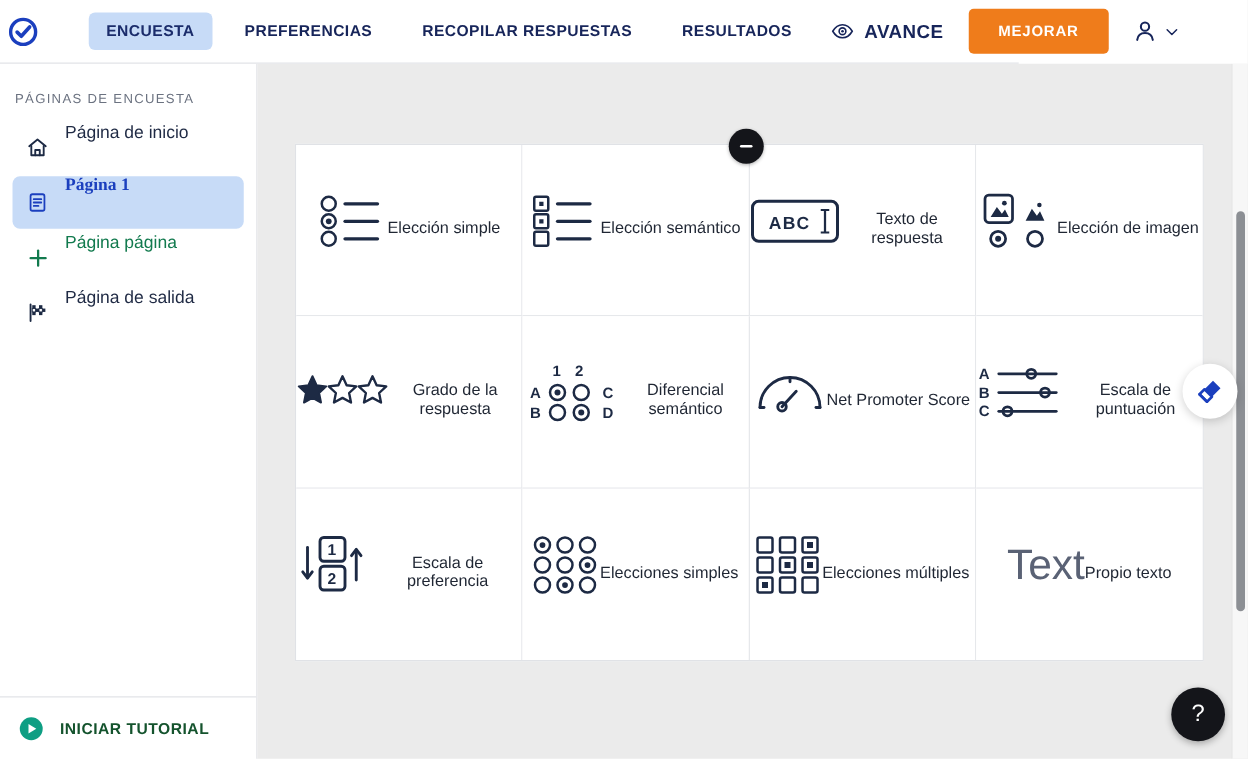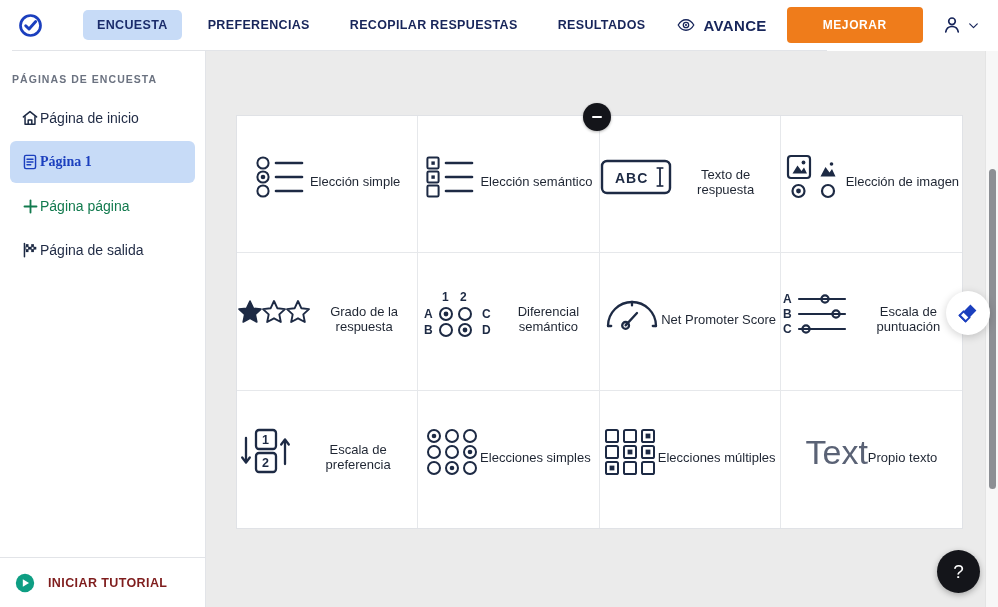--- a/index.html
+++ b/index.html
@@ -5,21 +5,21 @@
   * { box-sizing: border-box; margin: 0; padding: 0; }
   html, body {
     width: 998px; height: 607px;
     overflow: hidden;
     font-family: "Liberation Sans", sans-serif;
     background: #ffffff;
   }
 
   
   .header {
-    position: absolute; top: 0; left: 12px;
+    position: absolute; top: 0; left: 0;
     width: 815px; height: 51px;
     background: #ffffff;
     border-bottom: 1px solid #e2e4e8;
     display: flex; align-items: center;
     z-index: 40;
     gap: 12px;
   }
   .logo-wrap {
     width: 38px; height: 51px;
     display: flex; align-items: center; justify-content: center;
@@ -41,62 +41,62 @@
   }
   .avance {
     display: flex; align-items: center; gap: 8px;
     font-size: 15px; font-weight: 600; letter-spacing: .35px;
     color: #17255a; cursor: pointer; margin-right: 20px;
   }
   .btn-mejorar {
     background: #ef7c1b; color: #ffffff;
     font-size: 12px; font-weight: 700; letter-spacing: .6px;
     border: none; border-radius: 4px;
-    padding: 11px 36px; cursor: pointer;
+    padding: 11px 24px; cursor: pointer;
   }
   .account {
     display: flex; align-items: center; gap: 4px;
     margin-left: 18px; cursor: pointer; color: #17255a;
   }
 
   
   .sidebar {
     position: absolute; top: 51px; left: 0;
     width: 206px; height: 556px;
     background: #ffffff;
     border-right: 1px solid #e2e4e8;
     display: flex; flex-direction: column;
   }
   .sidebar-title {
-    font-size: 10.5px; font-weight: 700; letter-spacing: 1.05px;
+    font-size: 10.5px; font-weight: 400; letter-spacing: 1.05px;
     color: #6b7280; padding: 22px 0 12px 12px; text-transform: uppercase;
   }
   .page-list { padding: 0 10px; flex: 1; }
   .page-item {
     position: relative;
-    display: flex; align-items: center; gap: 0;
+    display: flex; gap: 12px;
     height: 42px; padding: 0 10px; border-radius: 6px;
     margin-bottom: 2px; cursor: pointer;
   }
   .page-item.active { background: #c7dbf7; }
   .page-item .lbl { font-size: 14px; color: #1f2a44; }
   .page-item.active .lbl { color: #1b3fbe; font-weight: 600; font-family: Liberation Serif, serif; }
   .page-item.add .lbl { color: #127a4e; }
   .page-ico { width: 20px; display: flex; align-items: center; justify-content: center; }
   .dots {
     position: absolute; right: -30px; top: 50%; transform: translateY(-50%);
     color: #3a3f49; font-size: 15px; letter-spacing: 1px; cursor: pointer;
   }
   .sidebar-footer {
     border-top: 1px solid #e2e4e8;
     height: 50px; display: flex; align-items: center; gap: 12px;
     padding-left: 14px; cursor: pointer;
   }
   .tutorial-lbl {
-    font-size: 12.5px; font-weight: 600; letter-spacing: .4px; color: #7f1d1d;
+    font-size: 12.5px; font-weight: 600; letter-spacing: .4px; color: #14532d;
   }
 
   
   .canvas {
     position: absolute; top: 51px; left: 206px;
     width: 792px; height: 556px;
     background: #ebebeb;
     overflow: hidden;
   }
 

